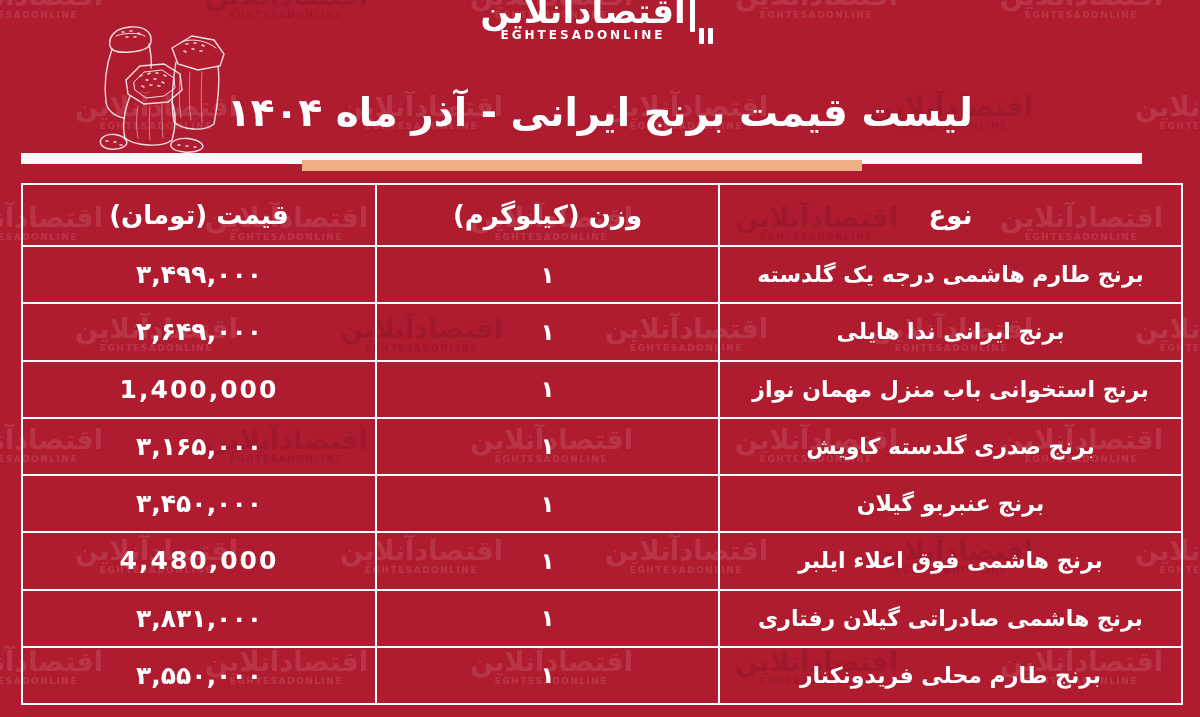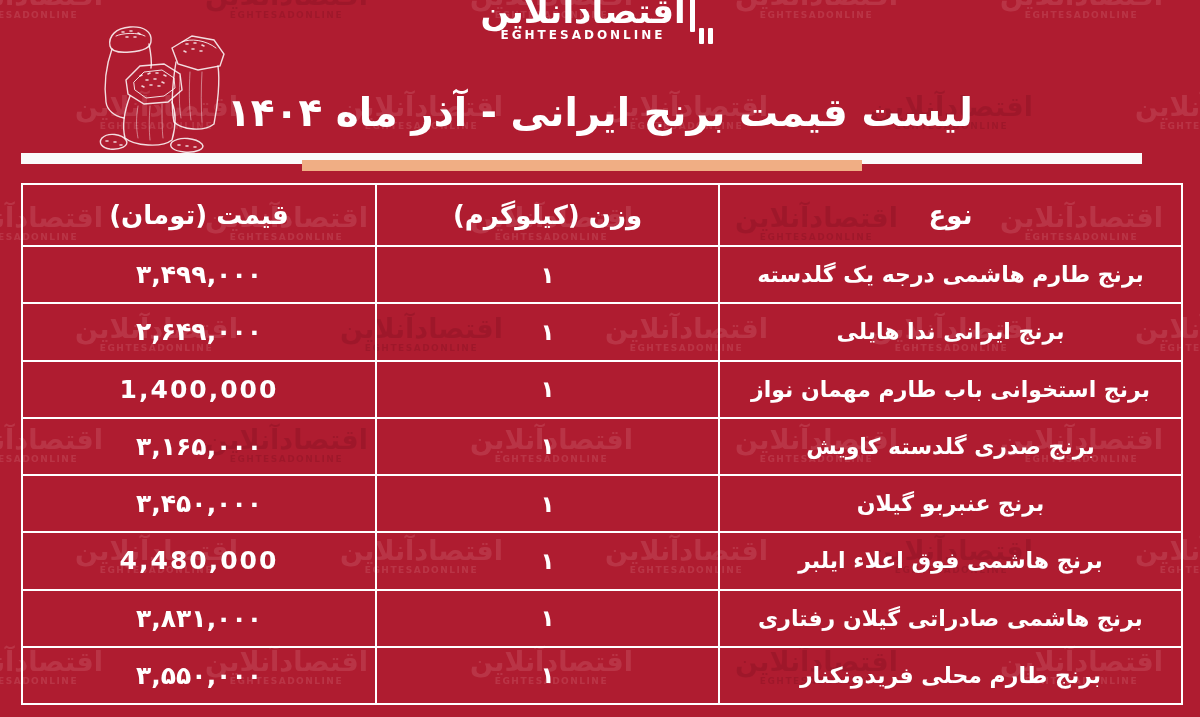--- a/index.html
+++ b/index.html
@@ -272,21 +272,21 @@
         <td class="c-type">برنج طارم هاشمی درجه یک گلدسته</td>
         <td class="c-weight">۱</td>
         <td class="c-price">۳,۴۹۹,۰۰۰</td>
       </tr>
       <tr>
         <td class="c-type">برنج ایرانی ندا هایلی</td>
         <td class="c-weight">۱</td>
         <td class="c-price">۲,۶۴۹,۰۰۰</td>
       </tr>
       <tr>
-        <td class="c-type">برنج استخوانی باب طارم مهمان نواز</td>
+        <td class="c-type">برنج استخوانی باب منزل مهمان نواز</td>
         <td class="c-weight">۱</td>
         <td class="c-price">1,400,000</td>
       </tr>
       <tr>
         <td class="c-type">برنج صدری گلدسته کاویش</td>
         <td class="c-weight">۱</td>
         <td class="c-price">۳,۱۶۵,۰۰۰</td>
       </tr>
       <tr>
         <td class="c-type">برنج عنبربو گیلان</td>

